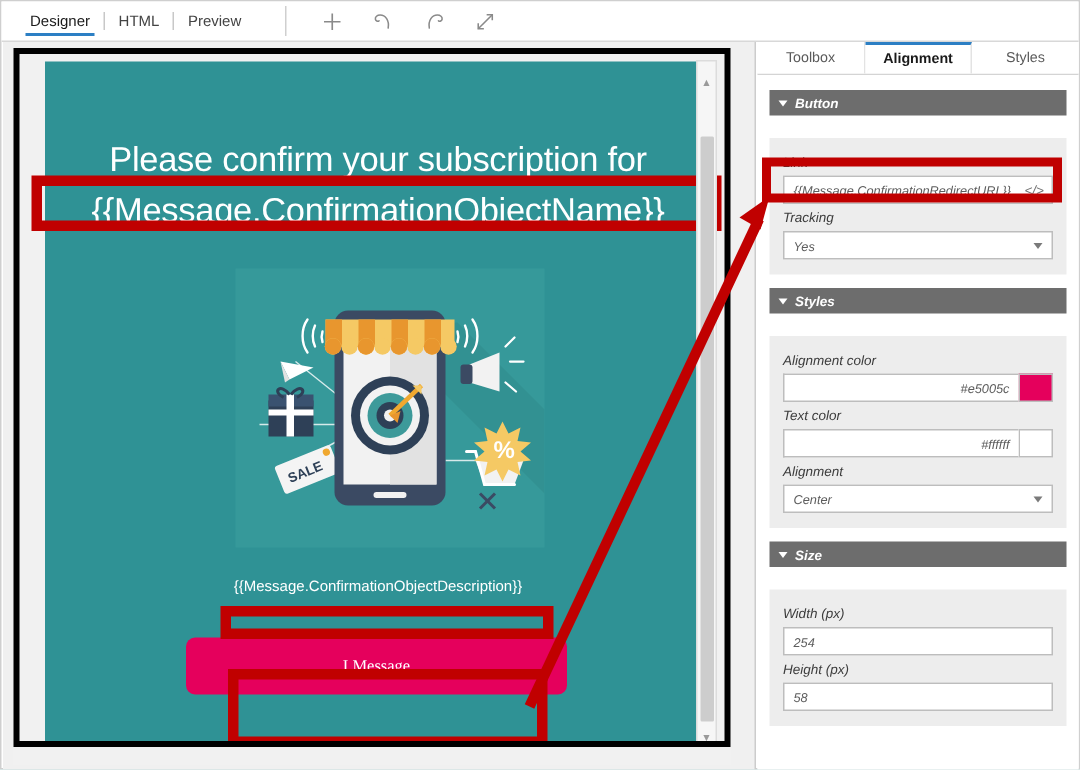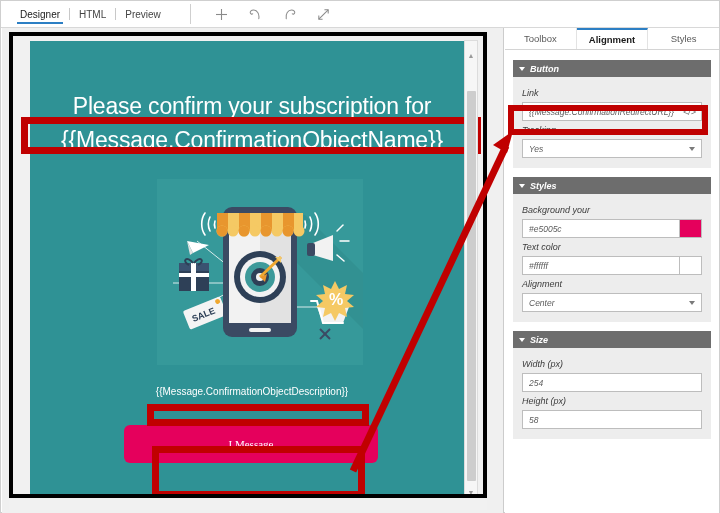--- a/index.html
+++ b/index.html
@@ -167,21 +167,21 @@
   .section-header {
     background: #6d6d6d; color: #ffffff;
     height: 17px; font-size: 9px; font-weight: bold;
     display: flex; align-items: center; padding-left: 6px;
   }
   .caret {
     display: inline-block; width: 0; height: 0;
     border-left: 3px solid transparent; border-right: 3px solid transparent;
     border-top: 4px solid #ffffff; margin-right: 5px;
   }
-  .section-content { background: #ededed; padding: 7px 9px 10px 9px; }
+  .section-content { background: #ededed; padding: 7px 9px 10px 9px; margin-top: 15px; }
   .field-label { font-size: 9px; color: #3c3c3c; margin: 4px 0 4px 0; }
   .field-input {
     height: 19px; background: #ffffff; border: 1px solid #bdbdbd;
     font-size: 8.5px; color: #5d5d5d;
     display: flex; align-items: center; padding: 0 6px;
     position: relative;
   }
   .field-input .code-icon {
     position: absolute; right: 5px; color: #6f6f6f; font-size: 9px;
   }
@@ -190,21 +190,21 @@
     font-size: 8.5px; color: #5d5d5d;
     display: flex; align-items: center; padding: 0 6px;
     position: relative;
   }
   .select-caret {
     position: absolute; right: 6px; width: 0; height: 0;
     border-left: 3px solid transparent; border-right: 3px solid transparent;
     border-top: 4px solid #7a7a7a;
   }
   .color-row { display: flex; height: 19px; }
-  .color-row .field-input { flex: 1; border-right: none; }
+  .color-row .field-input { flex: 1; border-right: none; justify-content: flex-end; }
   .color-swatch { width: 23px; height: 19px; border: 1px solid #bdbdbd; }
 </style>
 </head>
 <body>
 
 <div id="app">
 
   <div id="toolbar">
     <div class="mode-tabs">
       <div class="mode-tab active">
@@ -415,21 +415,21 @@
           </div>
         </div>
       </div>
 
       <div class="section">
         <div class="section-header">
           <span class="caret"></span>
           <span>Styles</span>
         </div>
         <div class="section-content">
-          <div class="field-label">Background your</div>
+          <div class="field-label">Alignment color</div>
           <div class="color-row">
             <div class="field-input">
               <span>#e5005c</span>
             </div>
             <div class="color-swatch" id="bg-swatch" style="background: rgb(229, 0, 92);"></div>
           </div>
           <div class="field-label">Text color</div>
           <div class="color-row">
             <div class="field-input">
               <span>#ffffff</span>

